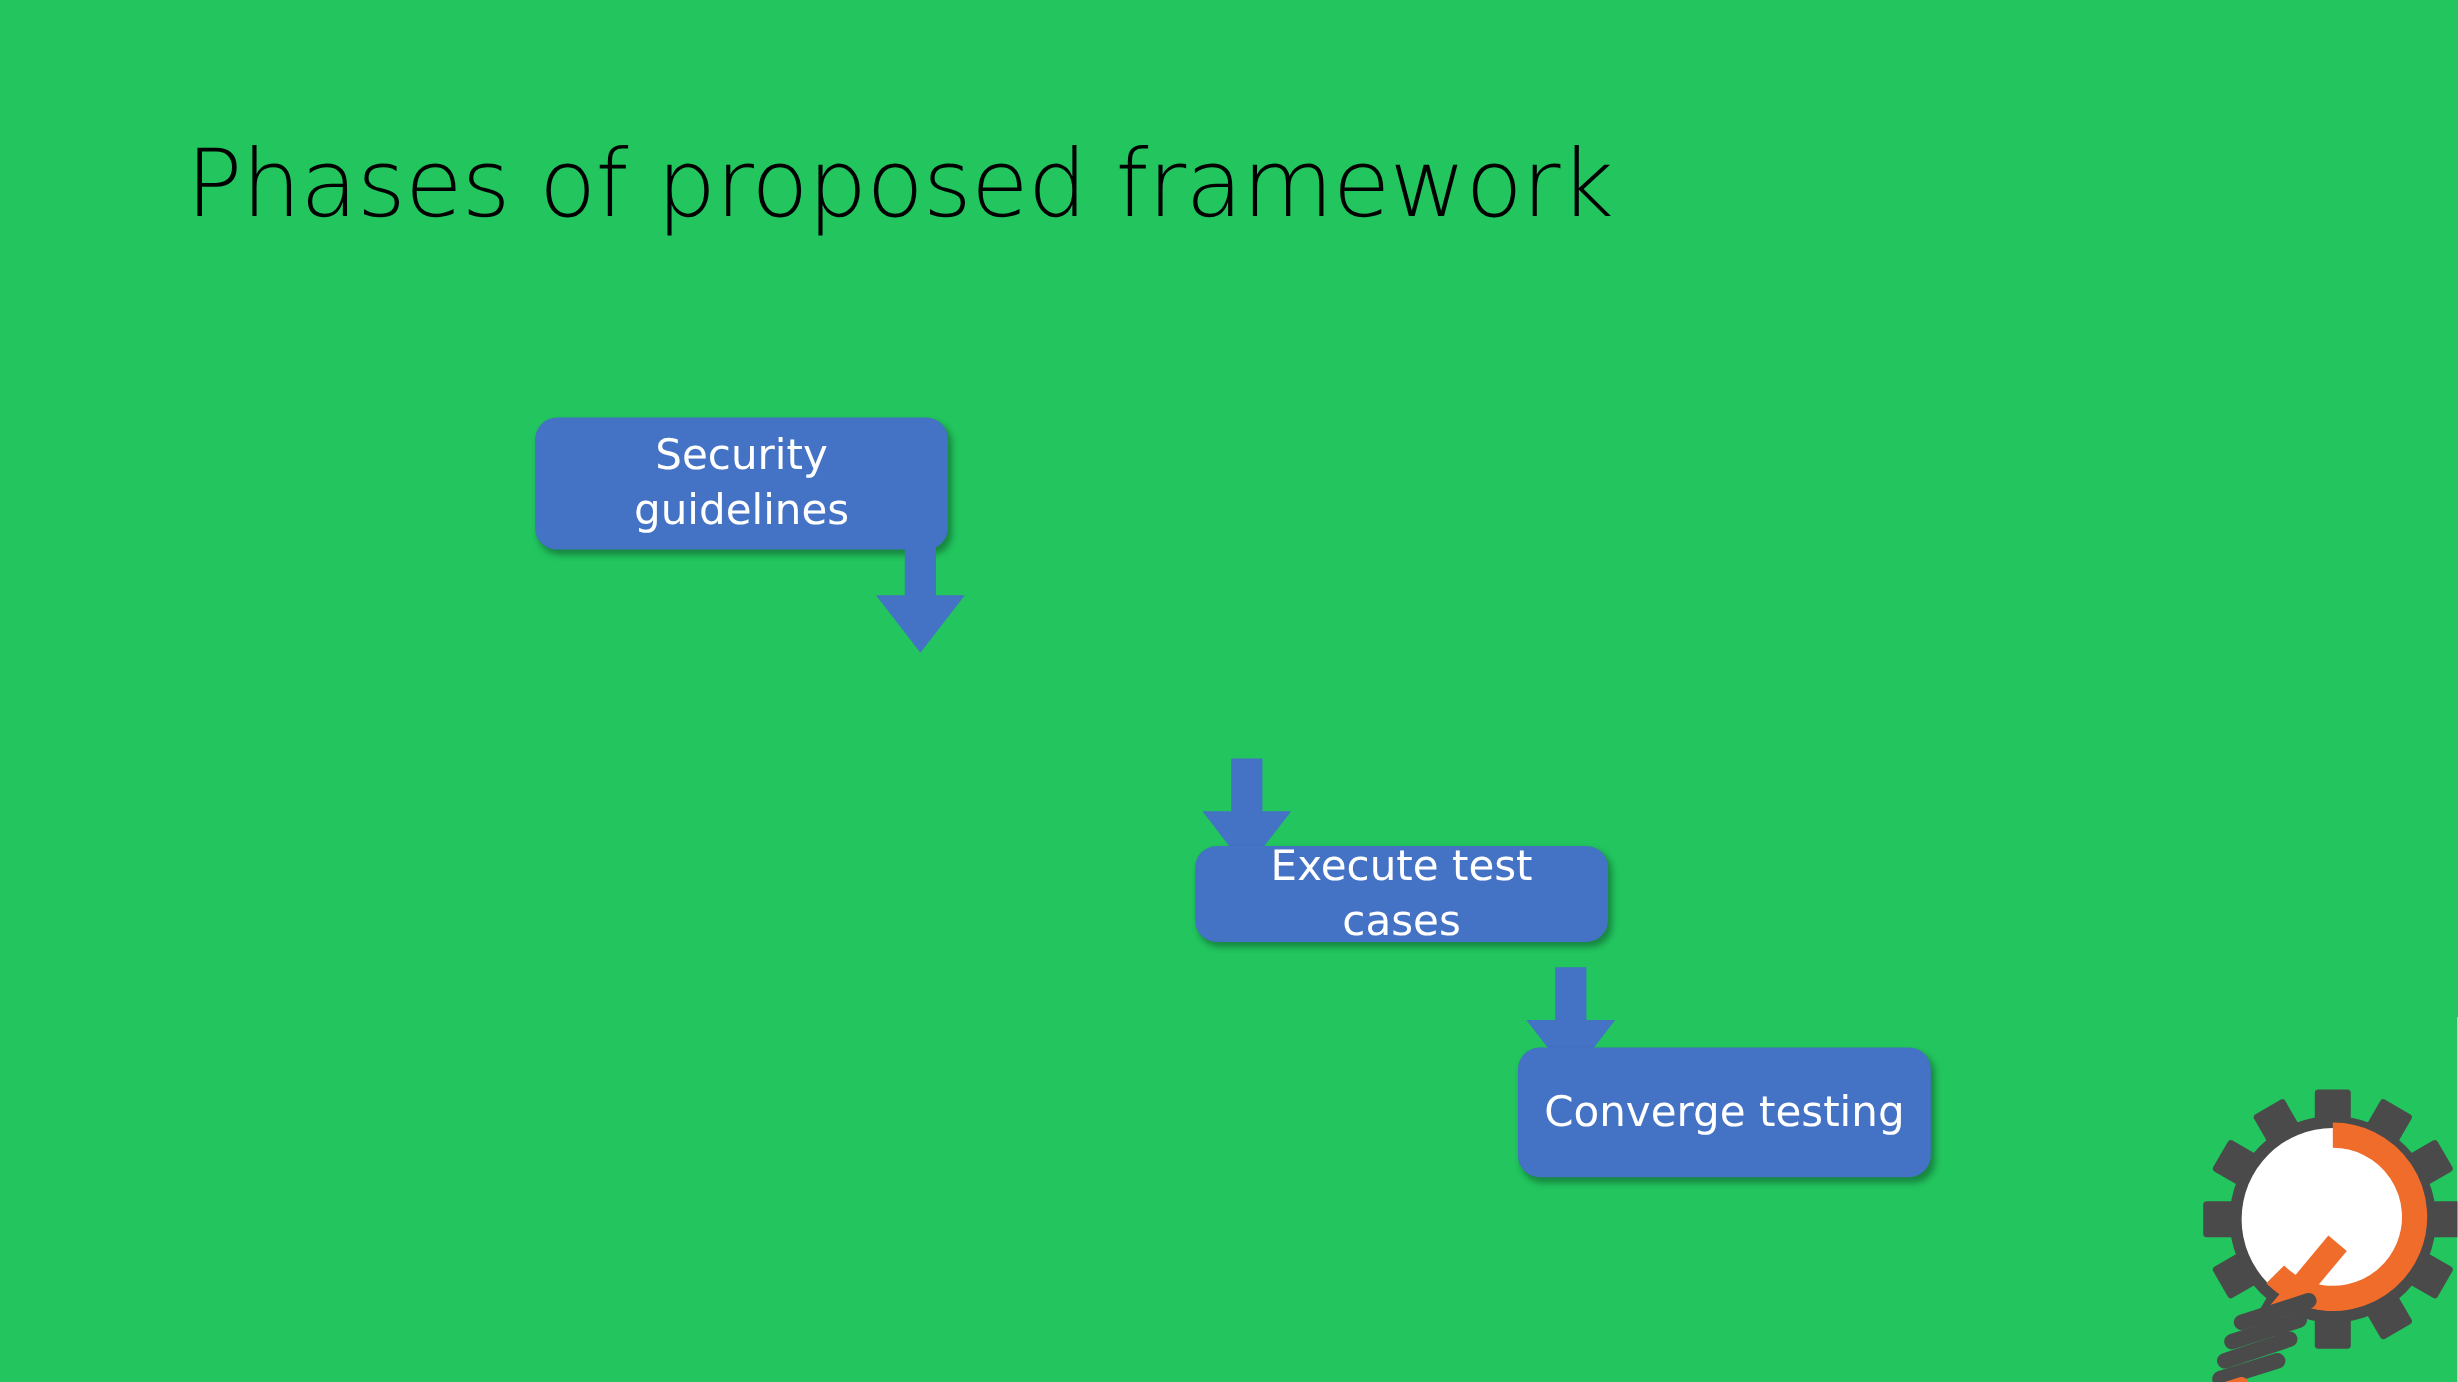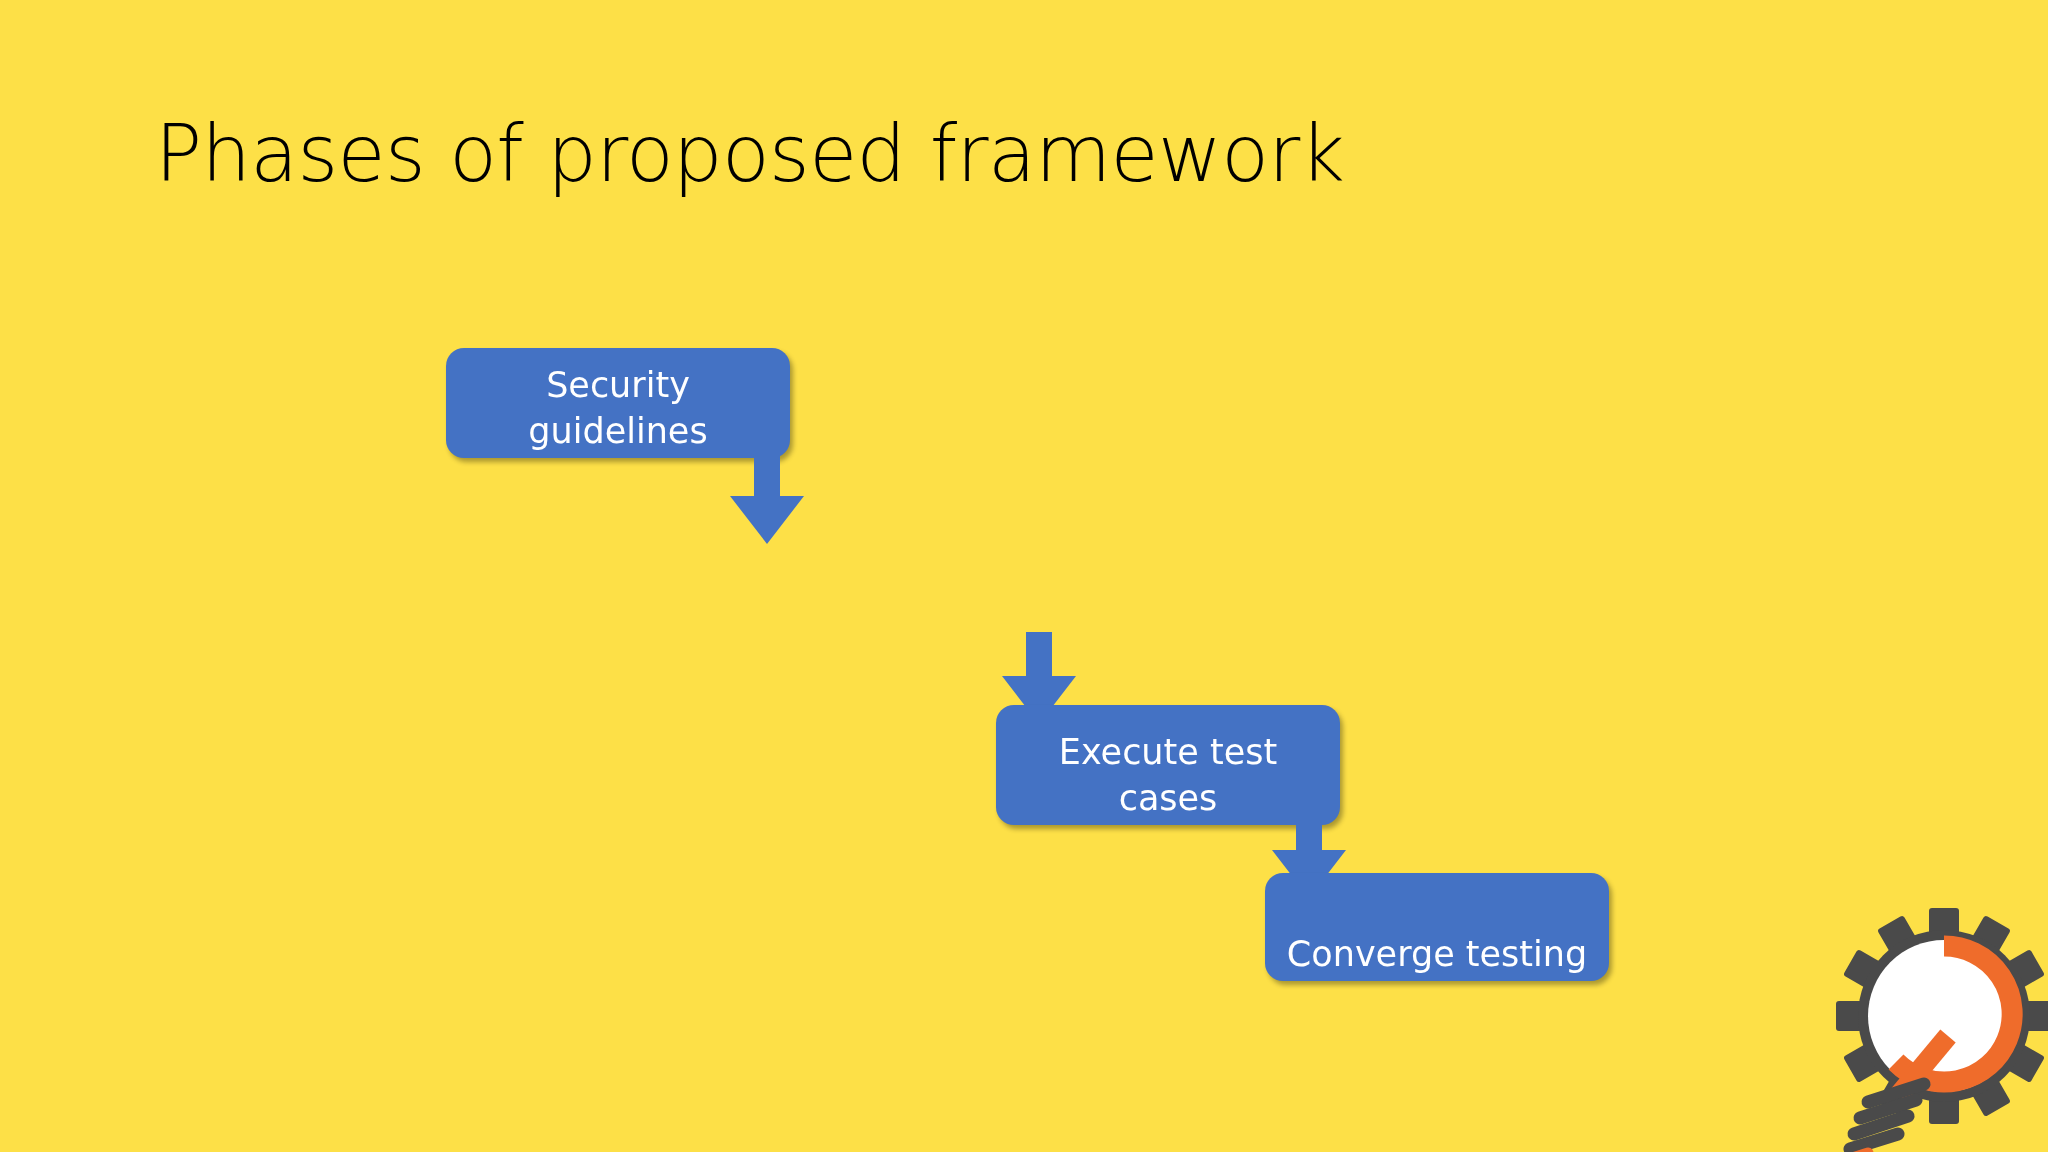--- a/index.html
+++ b/index.html
@@ -7,21 +7,21 @@
     padding: 0;
     background: #ffffff;
   }
   body {
     font-family: "Liberation Sans", sans-serif;
   }
   #slide {
     position: relative;
     width: 2048px;
     height: 1152px;
-    background: #fde047;
+    background: #22c55e;
     overflow: hidden;
   }
 
   
   #slide-title {
     position: absolute;
     left: 155px;
     top: 112px;
     width: 1500px;
     font-family: "DejaVu Sans", "Liberation Sans", sans-serif;
@@ -38,31 +38,31 @@
     position: absolute;
     box-sizing: border-box;
     background: #4472C4;
     border-radius: 18px;
     color: #ffffff;
     font-family: "DejaVu Sans", "Liberation Sans", sans-serif;
     font-weight: 400;
     font-size: 35px;
     line-height: 1.32;
     display: flex;
-    align-items: flex-end;
+    align-items: center;
     justify-content: center;
     text-align: center;
     padding: 4px 16px;
     box-shadow: 3px 4px 5px rgba(0, 0, 0, 0.32);
   }
   .flow-box .box-label { display: block; width: 100%; }
 
   #box-1 { left: 446px;  top: 348px; width: 344px; height: 110px; }
   #box-2 { left: 723px;  top: 530px; width: 344px; height: 108px; }
-  #box-3 { left: 996px;  top: 705px; width: 344px; height: 120px; }
+  #box-3 { left: 996px;  top: 705px; width: 344px; height: 80px; }
   #box-4 { left: 1265px; top: 873px; width: 344px; height: 108px; }
 
   
   .flow-arrow {
     position: absolute;
     width: 74px;
     height: 92px;
   }
   .flow-arrow svg { display: block; width: 100%; height: 100%; overflow: visible; }
 

